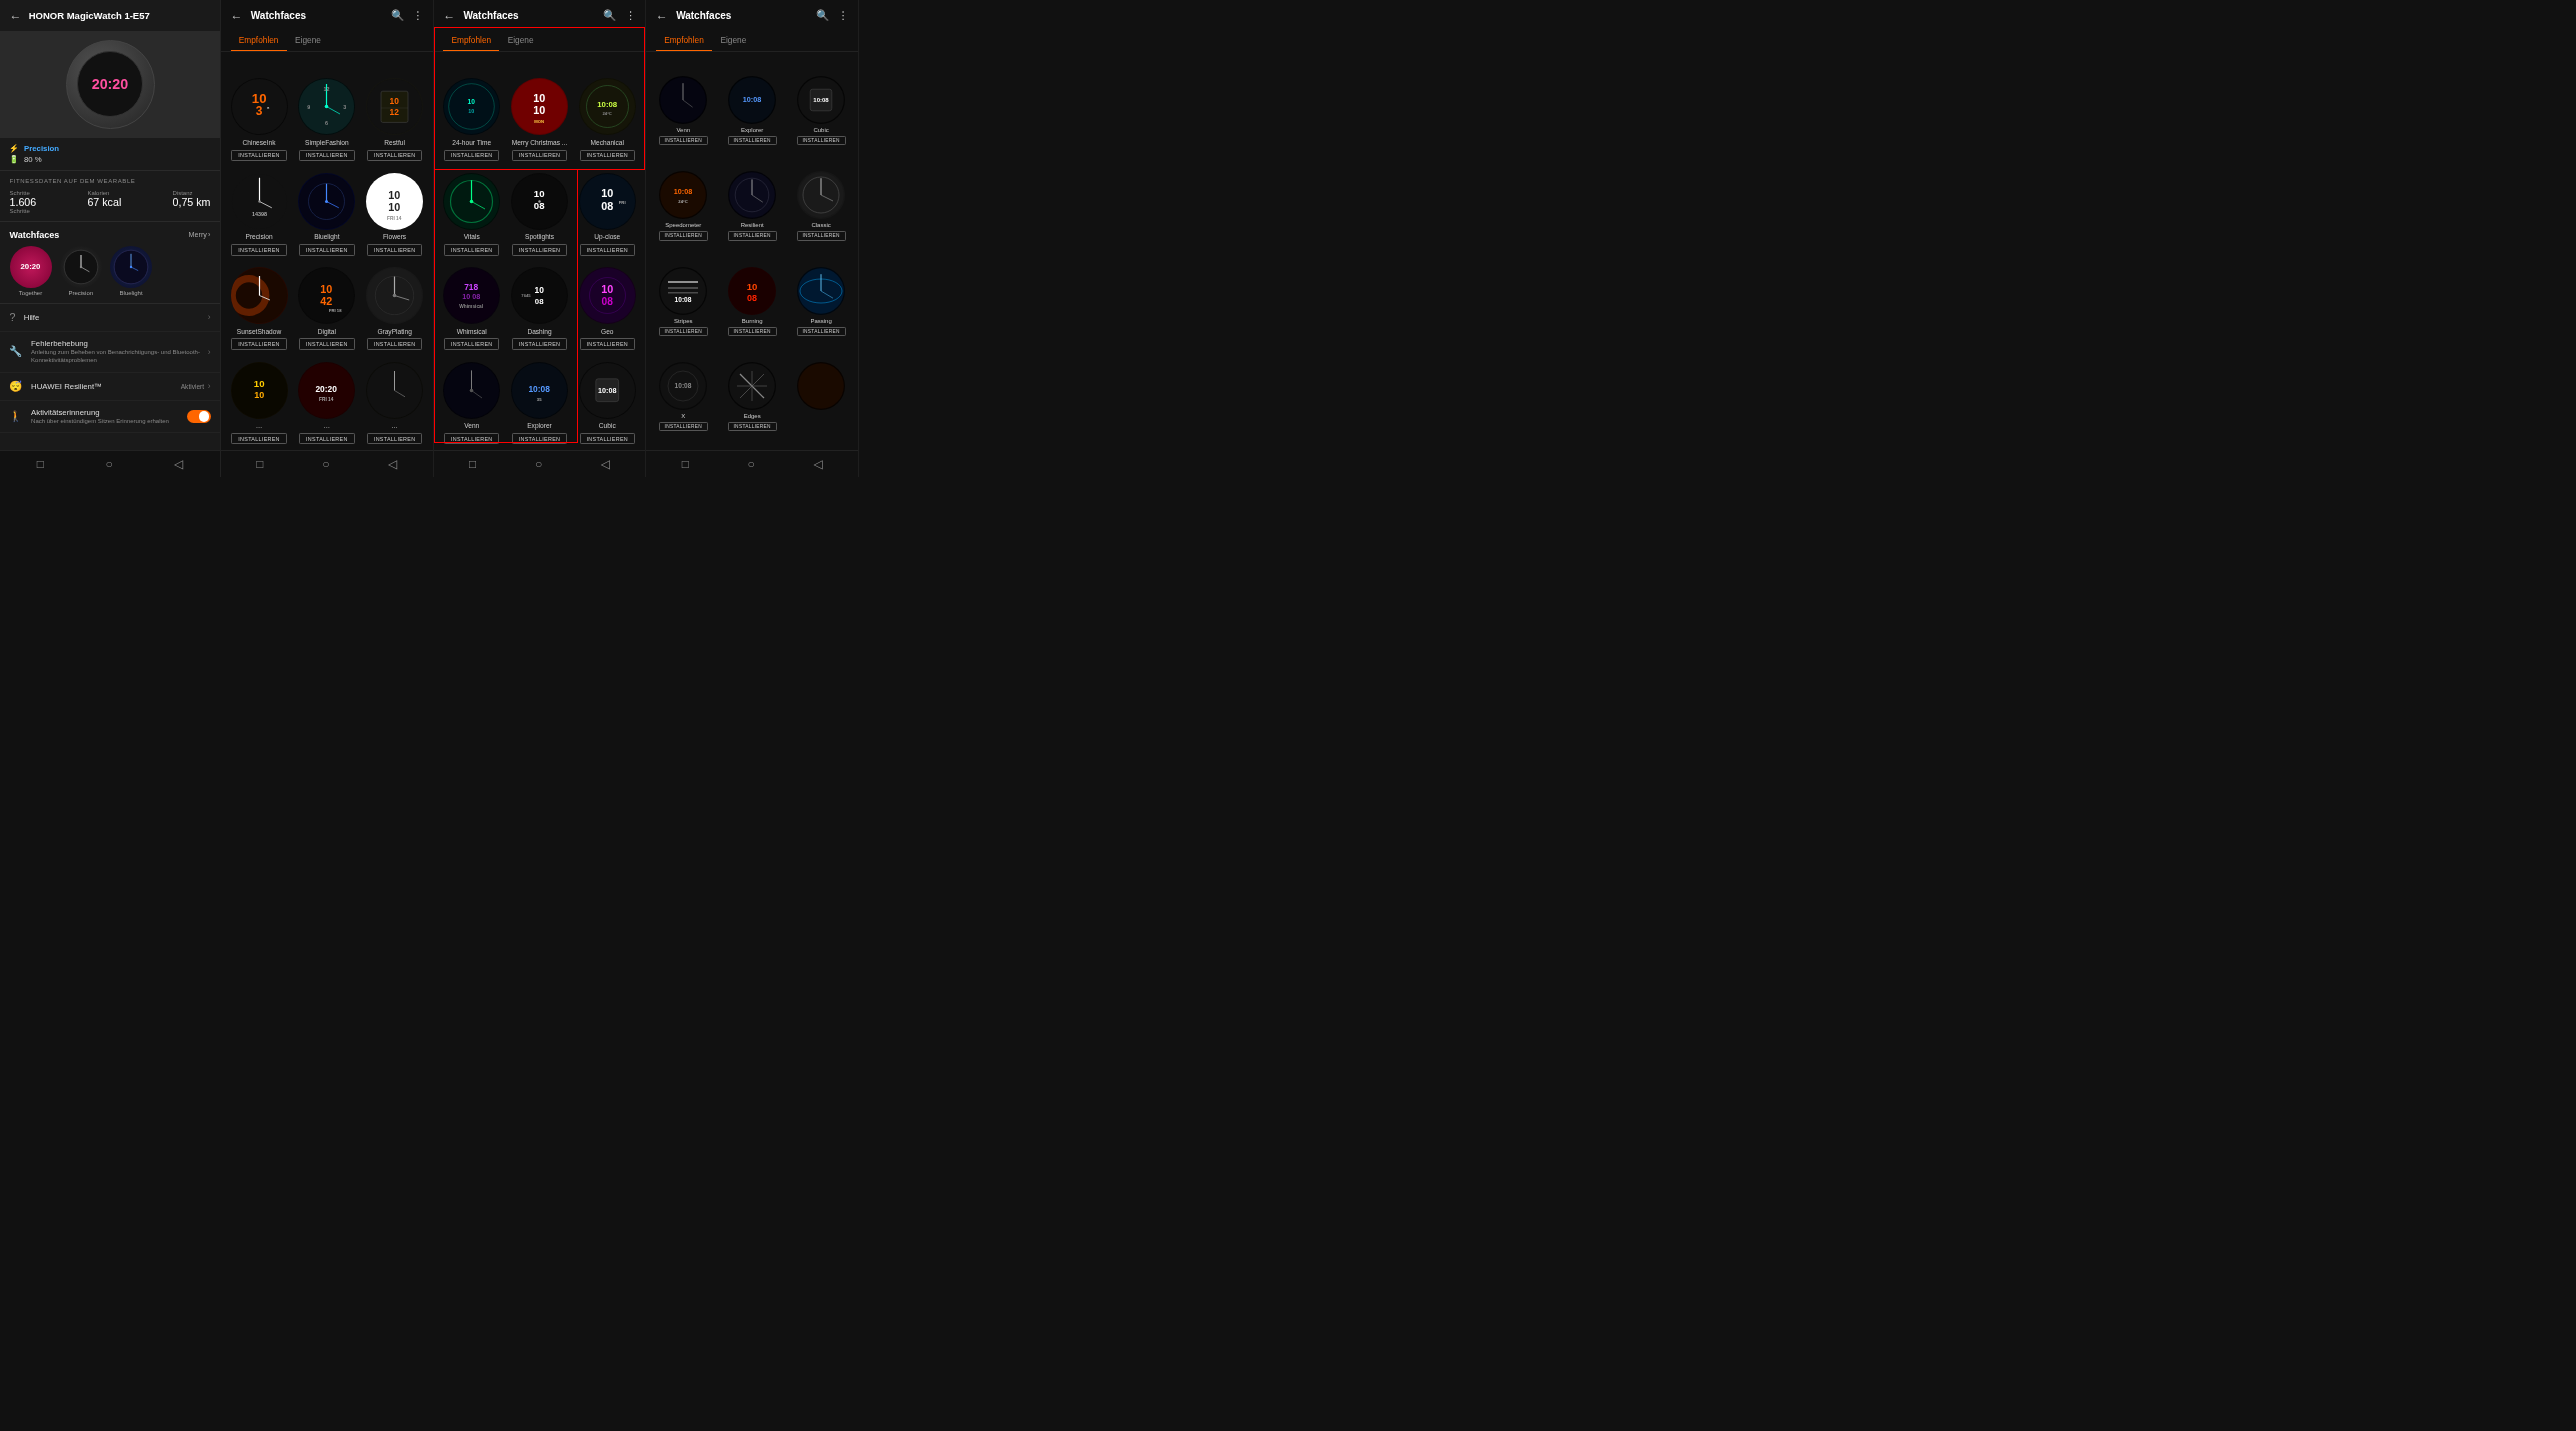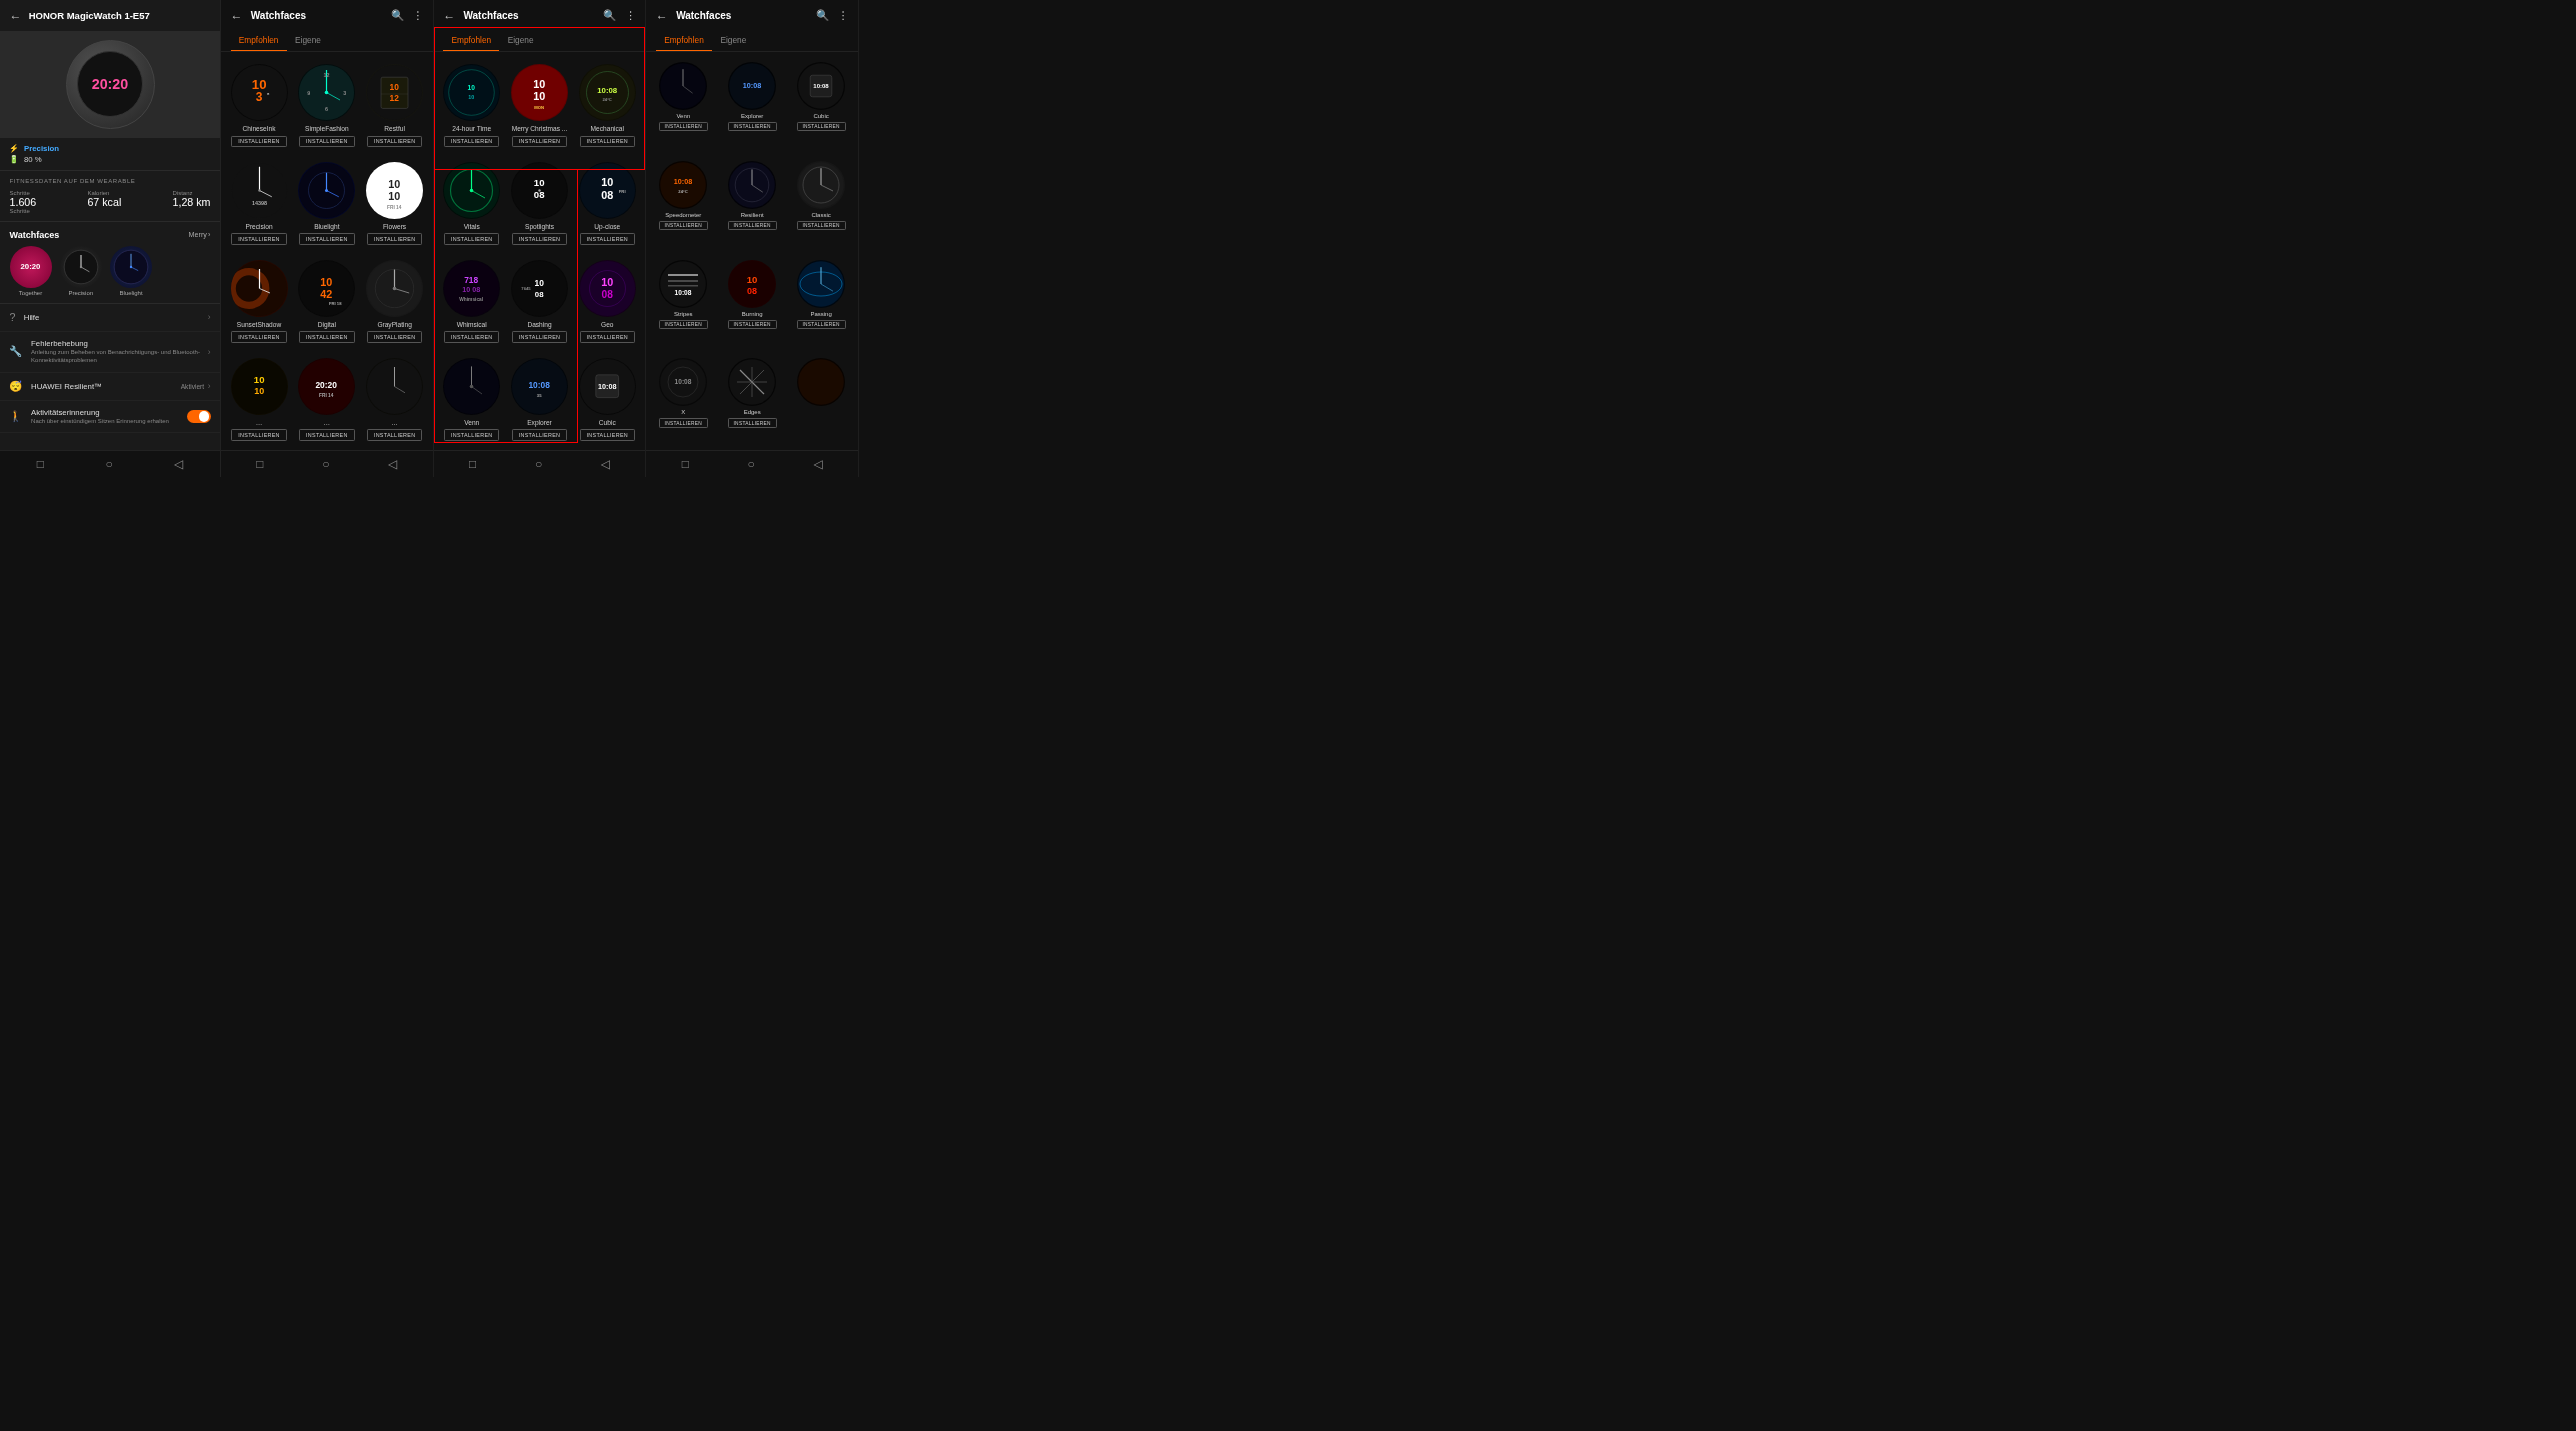--- a/index.html
+++ b/index.html
@@ -207,21 +207,21 @@
       background: #111;
     }
     .panel-header .back-icon { font-size: 12px; color: #ccc; margin-right: 8.3px; }
     .panel-header .ph-title { font-size: 10px; font-weight: 600; color: #fff; flex: 1; }
     .panel-header .ph-search { font-size: 10.7px; color: #ccc; margin-right: 8.3px; cursor: pointer; }
     .panel-header .ph-more { font-size: 10.7px; color: #ccc; cursor: pointer; }
     .tabs-row {
       display: flex;
       padding: 0 9.5px;
       border-bottom: 0.6px solid #222;
-      margin-bottom: 8px;
+      margin-bottom: 22px;
     }
     .tab {
       padding: 4.8px 8.3px;
       font-size: 8.3px;
       color: #888;
       cursor: pointer;
       border-bottom: 1.2px solid transparent;
       margin-bottom: -0.6px;
     }
     .tab.active {
@@ -366,21 +366,21 @@
         <span class="stat-label">Schritte</span>
         <span class="stat-value">1.606</span>
         <span class="stat-unit">Schritte</span>
       </div>
       <div class="stat-item">
         <span class="stat-label">Kalorien</span>
         <span class="stat-value">67 kcal</span>
       </div>
       <div class="stat-item">
         <span class="stat-label">Distanz</span>
-        <span class="stat-value">1,28 km</span>
+        <span class="stat-value">0,75 km</span>
       </div>
     </div>
   </div>
 
   <div class="watchfaces-section">
     <div class="section-header">
       <span class="section-title">Watchfaces</span>
       <span class="mehr-link">
         <span>Merry</span> ›
       </span>

